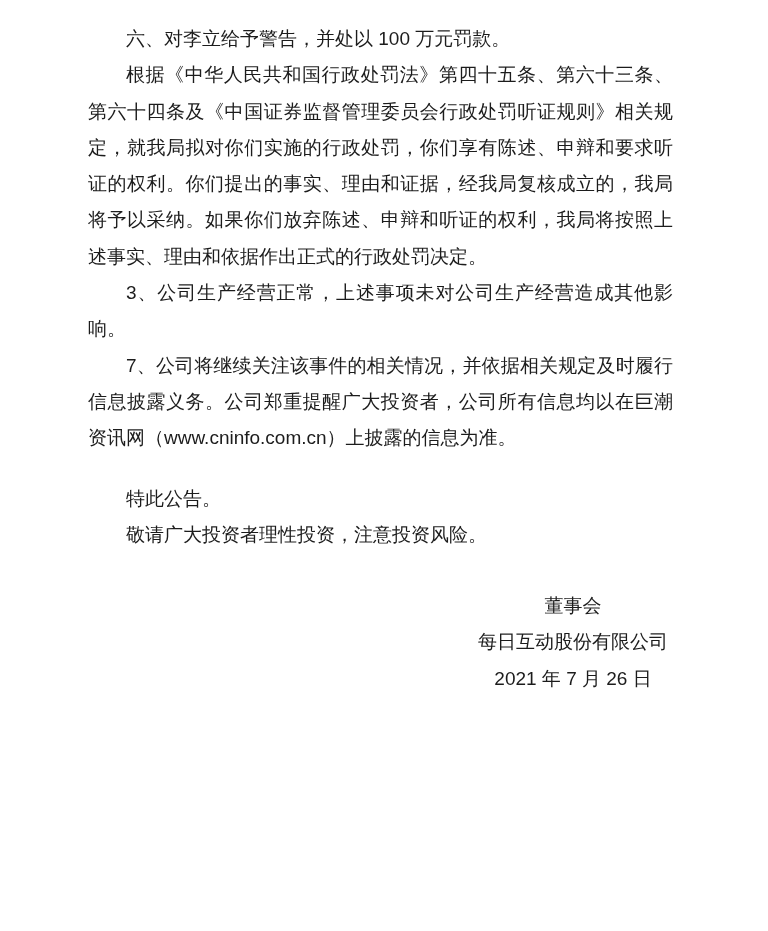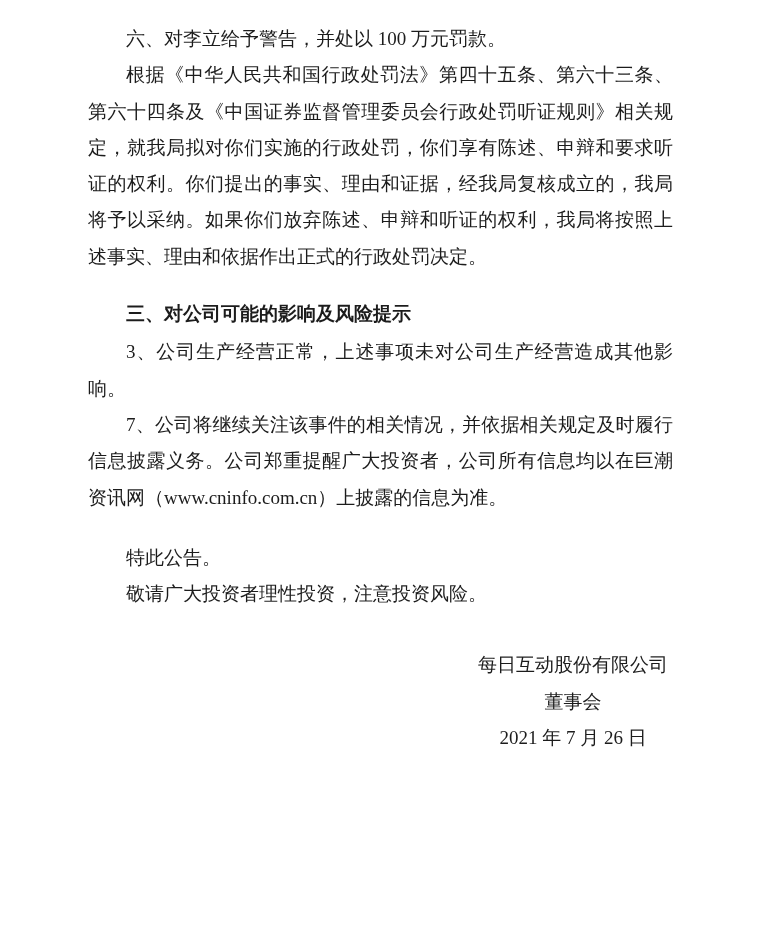--- a/index.html
+++ b/index.html
@@ -12,21 +12,21 @@
     width: 768px;
     height: 931px;
     background: #ffffff;
     overflow: hidden;
   }
   .content {
     box-sizing: border-box;
     width: 768px;
     height: 931px;
     padding: 21px 95px 0 88px;
-    font-family: Liberation Serif, serif;
+    font-family: Liberation Sans, sans-serif;
     font-size: 19px;
     line-height: 36.3px;
     color: #1c1c1c;
   }
   p.body {
     margin: 0;
     text-indent: 2em;
     text-align: justify;
     text-justify: inter-character;
     text-align-last: left;
@@ -57,31 +57,30 @@
 </head>
 <body>
 
 <div class="page">
   <div class="content">
 
     <p class="body">六、对李立给予警告，并处以 100 万元罚款。</p>
 
     <p class="body">根据《中华人民共和国行政处罚法》第四十五条、第六十三条、第六十四条及《中国证券监督管理委员会行政处罚听证规则》相关规定，就我局拟对你们实施的行政处罚，你们享有陈述、申辩和要求听证的权利。你们提出的事实、理由和证据，经我局复核成立的，我局将予以采纳。如果你们放弃陈述、申辩和听证的权利，我局将按照上述事实、理由和依据作出正式的行政处罚决定。</p>
 
-    <h2 class="heading">三、对公司可能的影响及风险提示</h2>
 
 
     <p class="body">3、公司生产经营正常，上述事项未对公司生产经营造成其他影响。</p>
 
     <p class="body">7、公司将继续关注该事件的相关情况，并依据相关规定及时履行信息披露义务。公司郑重提醒广大投资者，公司所有信息均以在巨潮资讯网（www.cninfo.com.cn）上披露的信息为准。</p>
 
     <p class="body closing">特此公告。</p>
 
     <p class="body">敬请广大投资者理性投资，注意投资风险。</p>
 
     <div class="signature">
+      <p>董事会</p>
       <p>每日互动股份有限公司</p>
-      <p>董事会</p>
       <p>2021 年 7 月 26 日</p>
     </div>
 
   </div>
 </div>
 
 </body></html>

